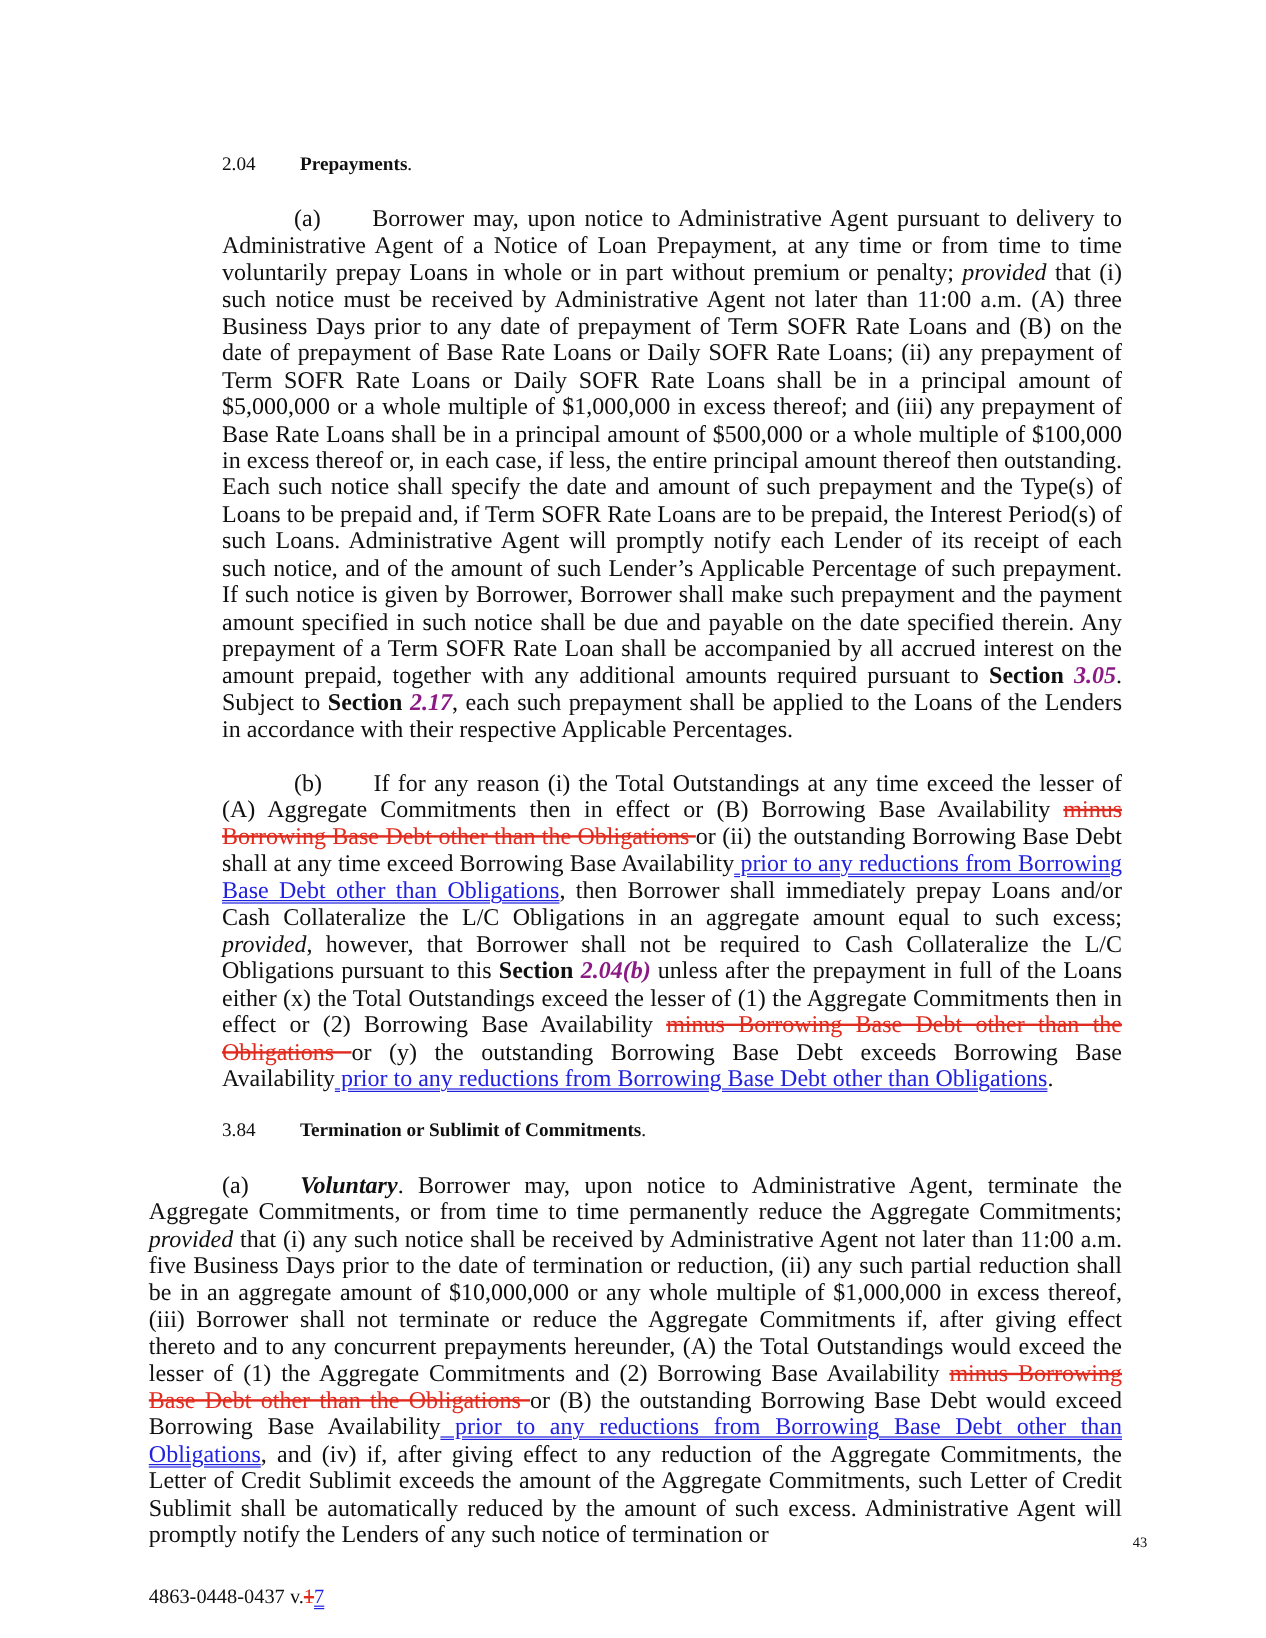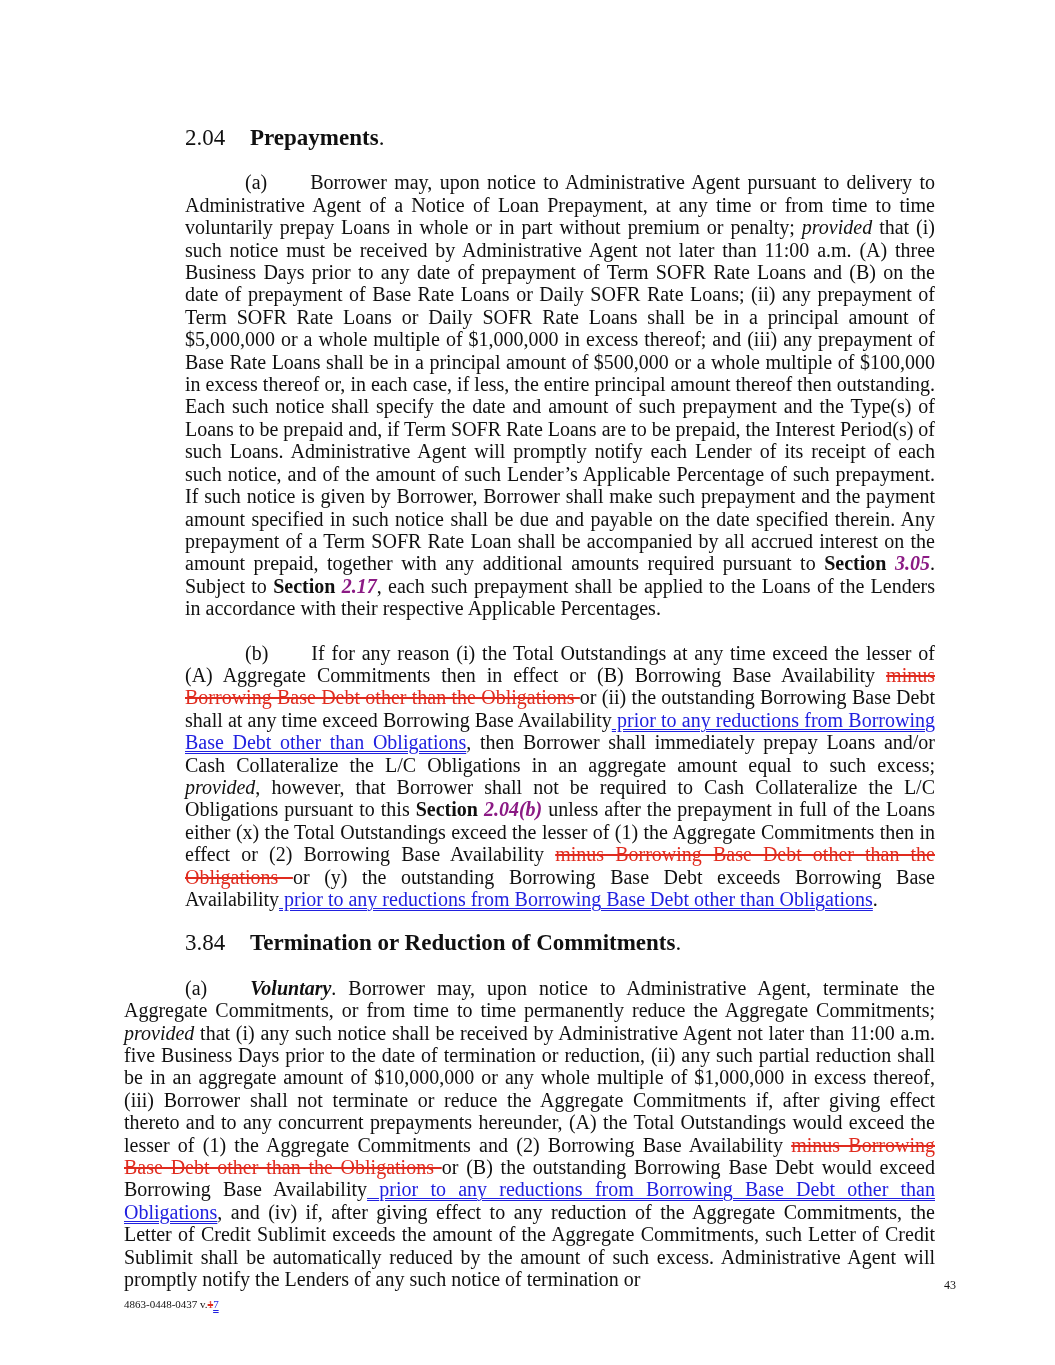--- a/index.html
+++ b/index.html
@@ -17,21 +17,21 @@
     font-family:"Liberation Serif", serif;
     color:var(--ink);
     overflow:hidden;
   }
   .content{
     position:absolute;
     left:124px;top:127px;
     width:811px;
   }
   .heading{
-    font-size:23px;line-height:22.4px;
+    font-size:16px;line-height:22.4px;
     margin:0 0 22px 61px;
     white-space:nowrap;
   }
   .heading .num{display:inline-block;width:65px;font-weight:normal;}
   .heading .ttl{font-weight:bold;}
   p.body{
     font-size:20px;line-height:22.4px;
     text-align:justify;
     margin:0 0 22px 0;
     color:var(--ink);
@@ -39,22 +39,22 @@
   p.ind{margin-left:61px;text-indent:60px;}
   p.flush{margin-left:0;text-indent:61px;}
   .tab{display:inline-block;width:43px;}
   .it{font-style:italic;}
   .bd{font-weight:bold;font-style:italic;}
   .bi{font-weight:bold;}
   .secref{font-weight:bold;font-style:italic;color:var(--secref);margin-top:44px;}
   .del{color:var(--del);text-decoration:line-through;text-decoration-thickness:2px;}
   .ins{color:var(--ins);text-decoration-line:underline;text-decoration-style:double;text-decoration-thickness:1px;text-underline-offset:2px;}
   .footer-id{
-    position:absolute;left:124px;top:1296px;
-    font-size:11px;line-height:16px;
+    position:absolute;left:124px;top:1323px;
+    font-size:17px;line-height:16px;
   }
   .page-num{
     position:absolute;left:944px;top:1276px;
     font-size:12px;line-height:18px;
   }
 </style>
 </head>
 <body>
 
 <div class="page">
@@ -62,21 +62,21 @@
 
     <p class="heading">
       <span class="num">2.04</span><span class="ttl">Prepayments</span><span>.</span>
     </p>
 
     <p class="body ind"><span>(a)</span><span class="tab"></span><span>Borrower may, upon notice to Administrative Agent pursuant to delivery to Administrative Agent of a Notice of Loan Prepayment, at any time or from time to time voluntarily prepay Loans in whole or in part without premium or penalty; </span><span class="it">provided</span><span> that (i) such notice must be received by Administrative Agent not later than 11:00 a.m. (A) three Business Days prior to any date of prepayment of Term SOFR Rate Loans and (B) on the date of prepayment of Base Rate Loans or Daily SOFR Rate Loans; (ii) any prepayment of Term SOFR Rate Loans or Daily SOFR Rate Loans shall be in a principal amount of $5,000,000 or a whole multiple of $1,000,000 in excess thereof; and (iii) any prepayment of Base Rate Loans shall be in a principal amount of $500,000 or a whole multiple of $100,000 in excess thereof or, in each case, if less, the entire principal amount thereof then outstanding. Each such notice shall specify the date and amount of such prepayment and the Type(s) of Loans to be prepaid and, if Term SOFR Rate Loans are to be prepaid, the Interest Period(s) of such Loans. Administrative Agent will promptly notify each Lender of its receipt of each such notice, and of the amount of such Lender’s Applicable Percentage of such prepayment. If such notice is given by Borrower, Borrower shall make such prepayment and the payment amount specified in such notice shall be due and payable on the date specified therein. Any prepayment of a Term SOFR Rate Loan shall be accompanied by all accrued interest on the amount prepaid, together with any additional amounts required pursuant to </span><span class="bi">Section </span><span class="secref">3.05</span><span>. Subject to </span><span class="bi">Section </span><span class="secref">2.17</span><span>, each such prepayment shall be applied to the Loans of the Lenders in accordance with their respective Applicable Percentages.</span></p>
 
     <p class="body ind"><span>(b)</span><span class="tab"></span><span>If for any reason (i) the Total Outstandings at any time exceed the lesser of (A) Aggregate Commitments then in effect or (B) Borrowing Base Availability </span><span class="del">minus Borrowing Base Debt other than the Obligations </span><span>or (ii) the outstanding Borrowing Base Debt shall at any time exceed Borrowing Base Availability</span><span class="ins"> prior to any reductions from Borrowing Base Debt other than Obligations</span><span>, then Borrower shall immediately prepay Loans and/or Cash Collateralize the L/C Obligations in an aggregate amount equal to such excess; </span><span class="it">provided</span><span>, however, that Borrower shall not be required to Cash Collateralize the L/C Obligations pursuant to this </span><span class="bi">Section </span><span class="secref">2.04(b)</span><span> unless after the prepayment in full of the Loans either (x) the Total Outstandings exceed the lesser of (1) the Aggregate Commitments then in effect or (2) Borrowing Base Availability </span><span class="del">minus Borrowing Base Debt other than the Obligations </span><span>or (y) the outstanding Borrowing Base Debt exceeds Borrowing Base Availability</span><span class="ins"> prior to any reductions from Borrowing Base Debt other than Obligations</span><span>.</span></p>
 
     <p class="heading">
-      <span class="num">3.84</span><span class="ttl">Termination or Reduction of Commitments</span><span>.</span>
+      <span class="num">3.84</span><span class="ttl">Termination or Sublimit of Commitments</span><span>.</span>
     </p>
 
     <p class="body flush"><span>(a)</span><span class="tab"></span><span class="bd">Voluntary</span><span>.  Borrower may, upon notice to Administrative Agent, terminate the Aggregate Commitments, or from time to time permanently reduce the Aggregate Commitments; </span><span class="it">provided</span><span> that (i) any such notice shall be received by Administrative Agent not later than 11:00 a.m. five Business Days prior to the date of termination or reduction, (ii) any such partial reduction shall be in an aggregate amount of $10,000,000 or any whole multiple of $1,000,000 in excess thereof, (iii) Borrower shall not terminate or reduce the Aggregate Commitments if, after giving effect thereto and to any concurrent prepayments hereunder, (A) the Total Outstandings would exceed the lesser of (1) the Aggregate Commitments and (2) Borrowing Base Availability </span><span class="del">minus Borrowing Base Debt other than the Obligations </span><span>or (B) the outstanding Borrowing Base Debt would exceed Borrowing Base Availability</span><span class="ins"> prior to any reductions from Borrowing Base Debt other than Obligations</span><span>, and (iv) if, after giving effect to any reduction of the Aggregate Commitments, the Letter of Credit Sublimit exceeds the amount of the Aggregate Commitments, such Letter of Credit Sublimit shall be automatically reduced by the amount of such excess. Administrative Agent will promptly notify the Lenders of any such notice of termination or</span></p>
 
   </div>
 
   <div class="footer-id"><span>4863-0448-0437 v.</span><span class="del">1</span><span class="ins">7</span></div>
   <div class="page-num">43</div>
 </div>
 

